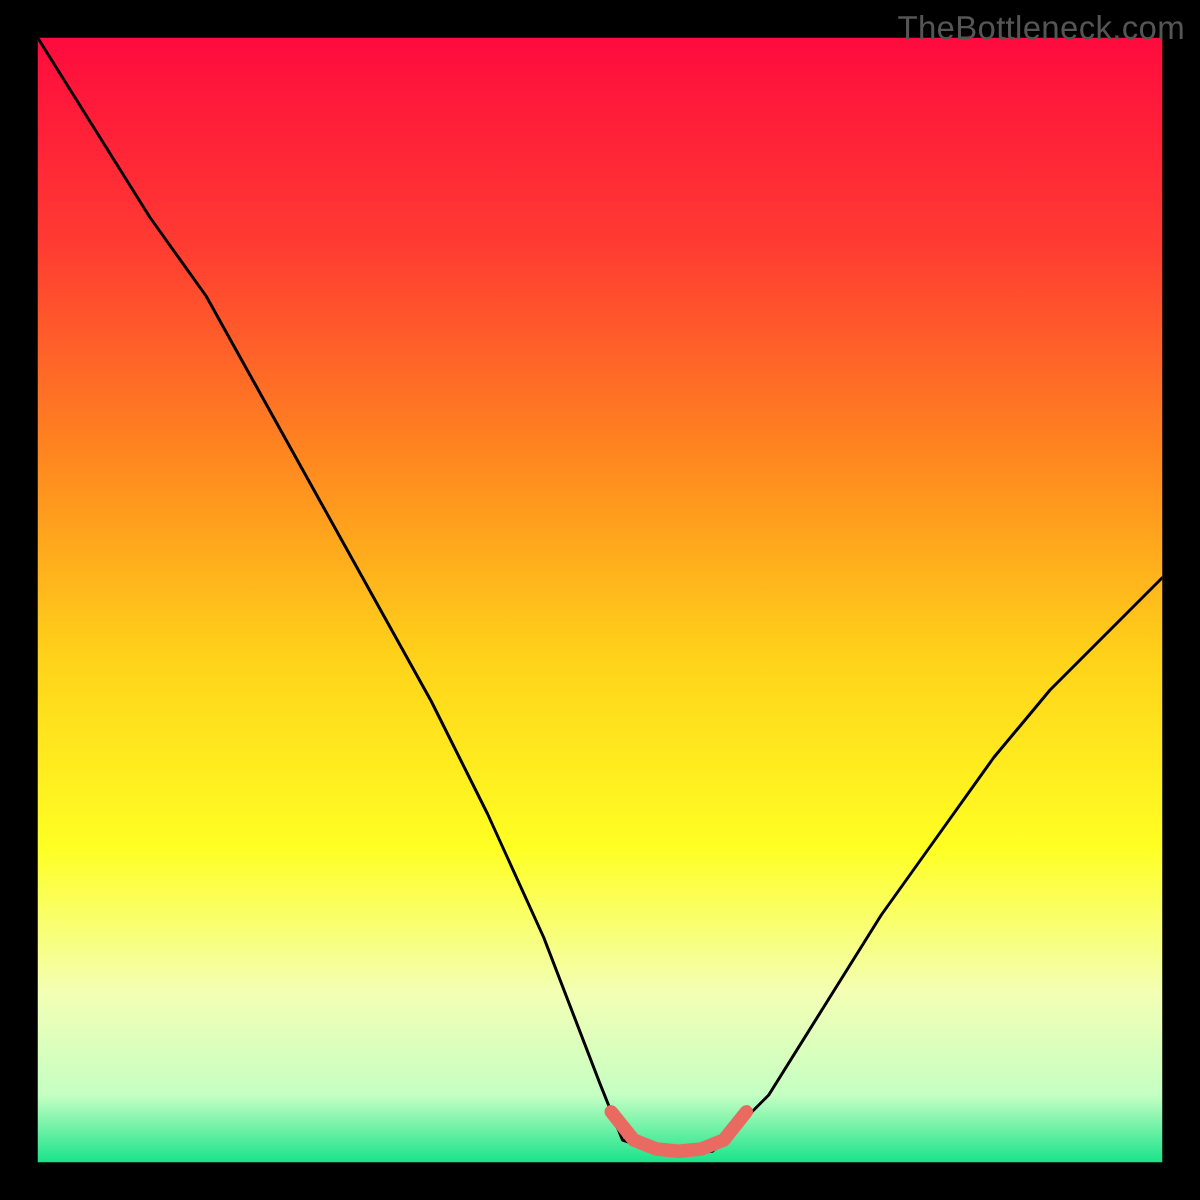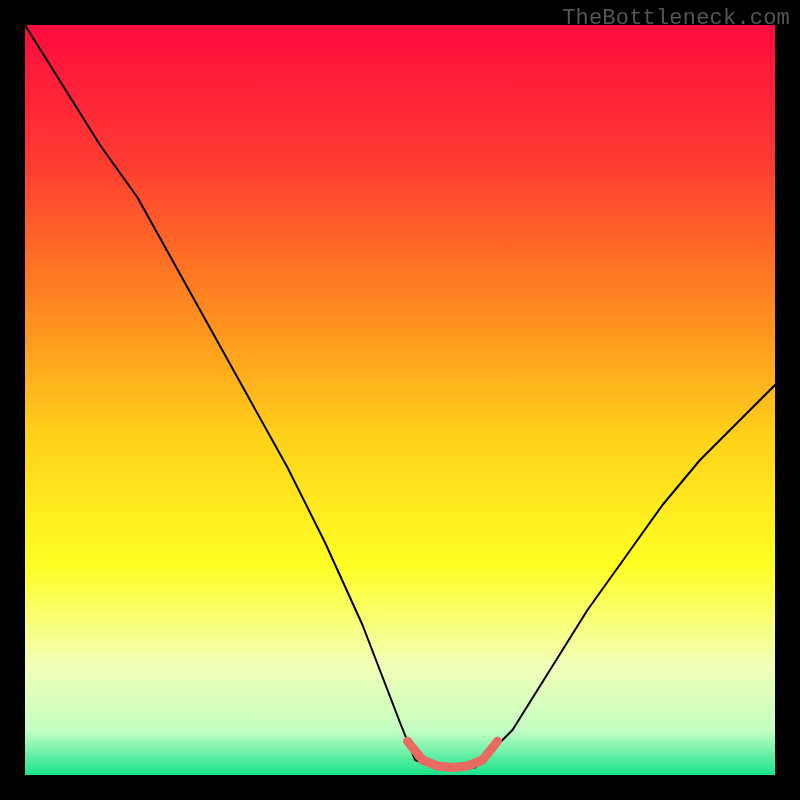--- a/index.html
+++ b/index.html
@@ -19,21 +19,20 @@
   }
   .watermark {
     position: absolute;
     top: 6px;
     right: 10px;
     color: #555;
     font-size: 22px;
     font-weight: 500;
     letter-spacing: 0.2px;
     z-index: 10;
-    font-family: Liberation Mono, monospace;
   }
   .plot-wrap {
     position: absolute;
     left: 25px;
     top: 25px;
     width: 750px;
     height: 750px;
   }
   svg {
     display: block;

